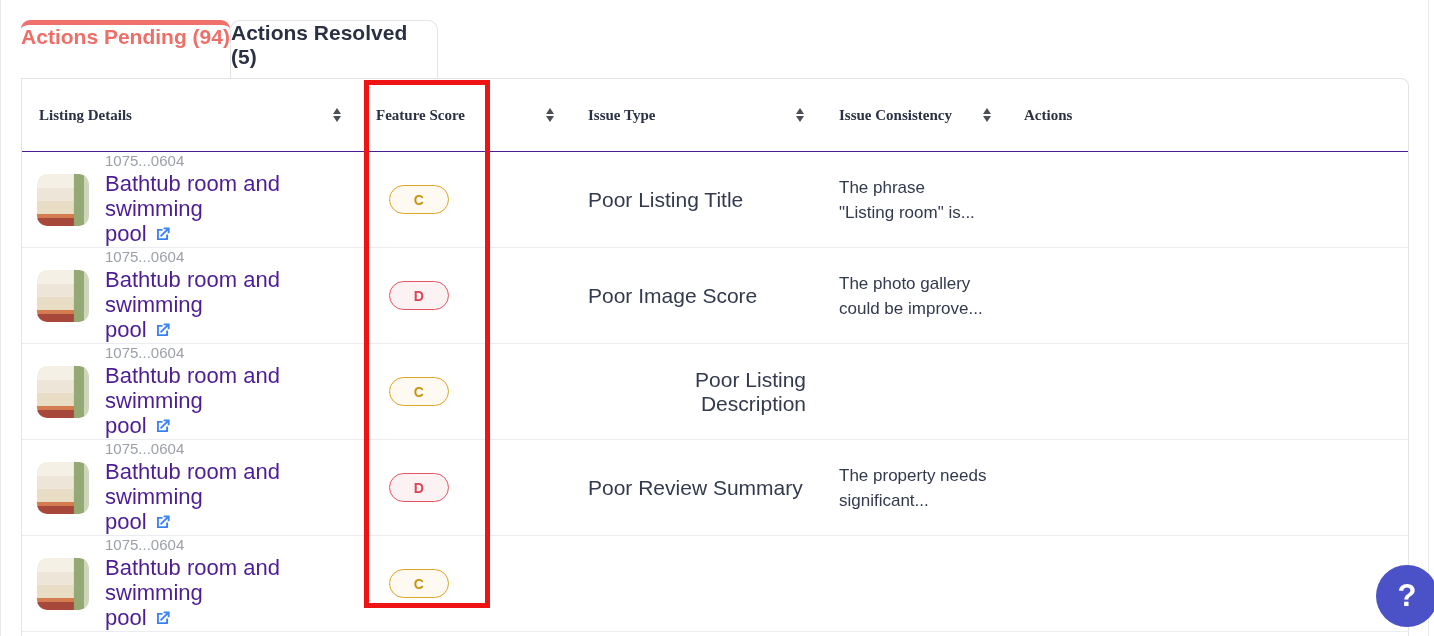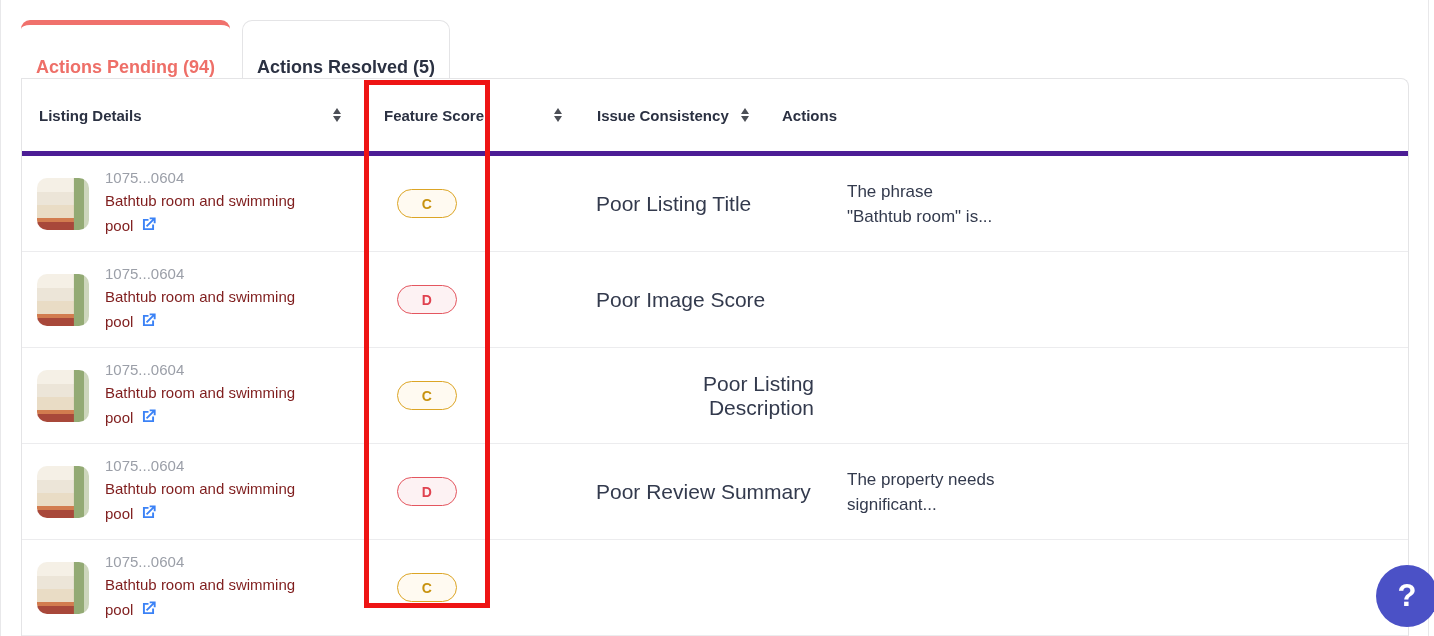--- a/index.html
+++ b/index.html
@@ -9,45 +9,45 @@
     font-family:"Liberation Sans","DejaVu Sans",sans-serif;
     color:#2b3142;
   }
   .page-edge{position:absolute;top:0;bottom:0;width:1px;background:#e8e8ea;z-index:1;}
   .page-edge.left{left:0;}
   .page-edge.right{left:1428px;}
 
   
   .tabs{position:absolute;left:21px;top:20px;display:flex;z-index:5;}
   .tab{
-    height:58px;display:flex;align-items:flex-end;justify-content:center;
-    font-weight:bold;font-size:18px;background:#fff;cursor:pointer;box-sizing:border-box;
+    height:58px;display:flex;align-items:flex-start;justify-content:center;
+    font-weight:bold;font-size:21px;background:#fff;cursor:pointer;box-sizing:border-box;
   }
   .tab.active{
     width:209px;color:#ee6f68;
     border-top:5px solid #f0716c;border-radius:9px 9px 0 0;
   }
   .tab.inactive{
     width:208px;color:#2b3142;
-    border:1px solid #e4e4e6;border-bottom:none;border-radius:10px 10px 0 0;margin-left:12px;
+    border:1px solid #e4e4e6;border-bottom:none;border-radius:10px 10px 0 0;
   }
 
   
   .card{
     position:absolute;left:21px;top:78px;width:1388px;height:600px;
     background:#fff;border:1px solid #e4e4e6;border-bottom:none;
     border-radius:0 8px 0 0;box-sizing:border-box;z-index:2;
   }
-  .thead{display:flex;height:72px;border-bottom:5px solid #4c1d95;align-items:center;}
+  .thead{display:flex;height:72px;border-bottom:1px solid #4c1d95;align-items:center;font-family:Liberation Serif, serif;}
   .th{
     display:flex;align-items:center;justify-content:space-between;
     font-weight:bold;font-size:15px;color:#2b3142;box-sizing:border-box;height:100%;
   }
   .c1{width:343px;padding-left:17px;padding-right:22px;}
-  .c2{width:211px;padding-left:11px;padding-right:20px;margin-left:8px;}
+  .c2{width:211px;padding-left:11px;padding-right:20px;}
   .c3{width:250px;padding-left:12px;padding-right:20px;}
   .c4{width:185px;padding-left:13px;padding-right:18px;}
   .c5{flex:1;padding-left:13px;text-align:right;}
 
   .sort{
     display:flex;flex-direction:column;align-items:center;gap:2px;
     background:none;border:none;padding:2px;cursor:pointer;
   }
   .tri{width:0;height:0;border-left:4.5px solid transparent;border-right:4.5px solid transparent;}
   .tri.up{border-bottom:6px solid #4c4f56;}
@@ -60,21 +60,21 @@
   .listing{gap:16px;padding-left:15px;}
   .thumb{
     width:52px;height:52px;border-radius:10px;flex:none;
     background-color:#ece5d8;
     background-image:
       linear-gradient(90deg, rgba(0,0,0,0) 0 70%, #93aa74 72% 90%, #cdd6bc 90% 100%),
       linear-gradient(180deg, #f5f0e6 0 26%, rgba(0,0,0,0) 26%),
       linear-gradient(180deg, rgba(0,0,0,0) 0 52%, #e9dcc5 52% 76%, #d27c4f 76% 84%, #a8483a 84% 100%);
   }
   .listing-id{font-size:15px;color:#9b9fa8;line-height:21px;}
-  .title-wrap{max-width:240px;font-size:15px;line-height:25px;color:#7f1d1d;}
+  .title-wrap{max-width:240px;font-size:22px;line-height:25px;color:#4c1d95;}
   .title-wrap .t{white-space:pre-line;}
   .ext-link{display:inline-block;vertical-align:-3px;margin-left:6px;cursor:pointer;}
 
   
   .badge{
     display:inline-flex;width:60px;height:29px;border-radius:15px;margin-left:13px;
     align-items:center;justify-content:center;font-size:14px;font-weight:bold;
     box-sizing:border-box;letter-spacing:.5px;
   }
   .badge.warning{border:1.5px solid #dca525;color:#c8920f;background:#fffaf1;}
@@ -121,20 +121,27 @@
       <span class="tri down"></span>
     </button>
   </div>
       <div class="th c2">
     <span class="th-label">Feature Score</span>
     <button class="sort">
       <span class="tri up"></span>
       <span class="tri down"></span>
     </button>
   </div>
+      <div class="th c3">
+    <span class="th-label">Issue Type</span>
+    <button class="sort">
+      <span class="tri up"></span>
+      <span class="tri down"></span>
+    </button>
+  </div>
       <div class="th c4">
     <span class="th-label">Issue Consistency</span>
     <button class="sort">
       <span class="tri up"></span>
       <span class="tri down"></span>
     </button>
   </div>
       <div class="th c5">
     <span class="th-label">Actions</span>
 
@@ -154,41 +161,45 @@
       </div>
     </div>
     <div class="cell c2">
       <span class="badge warning">C</span>
     </div>
     <div class="cell c3">
       <span class="issue-type">Poor Listing Title</span>
     </div>
     <div class="cell c4">
       <span class="issue-desc">The phrase
-"Bathtub room" is...</span>
+"Listing room" is...</span>
     </div>
     <div class="cell c5"></div>
   </div>
       <div class="row">
     <div class="cell c1 listing">
       <div class="thumb"></div>
       <div>
         <div class="listing-id">1075...0604</div>
         <div class="title-wrap"><span class="t">Bathtub room and swimming
 pool</span><span class="ext-link"><svg width="19" height="19" viewBox="0 0 24 24" fill="#3b82f6">
                   <path d="M5 5h7v2.4H7.4v9.2h9.2V12H19v7H5z"></path>
                   <path d="M13.5 3H21v7.5h-2.4V7.1l-8.2 8.2-1.7-1.7 8.2-8.2h-3.4z"></path>
                 </svg></span></div>
       </div>
     </div>
     <div class="cell c2">
       <span class="badge danger">D</span>
     </div>
     <div class="cell c3">
       <span class="issue-type">Poor Image Score</span>
+    </div>
+    <div class="cell c4">
+      <span class="issue-desc">The photo gallery
+could be improve...</span>
     </div>
     <div class="cell c5"></div>
   </div>
       <div class="row">
     <div class="cell c1 listing">
       <div class="thumb"></div>
       <div>
         <div class="listing-id">1075...0604</div>
         <div class="title-wrap"><span class="t">Bathtub room and swimming
 pool</span><span class="ext-link"><svg width="19" height="19" viewBox="0 0 24 24" fill="#3b82f6">

